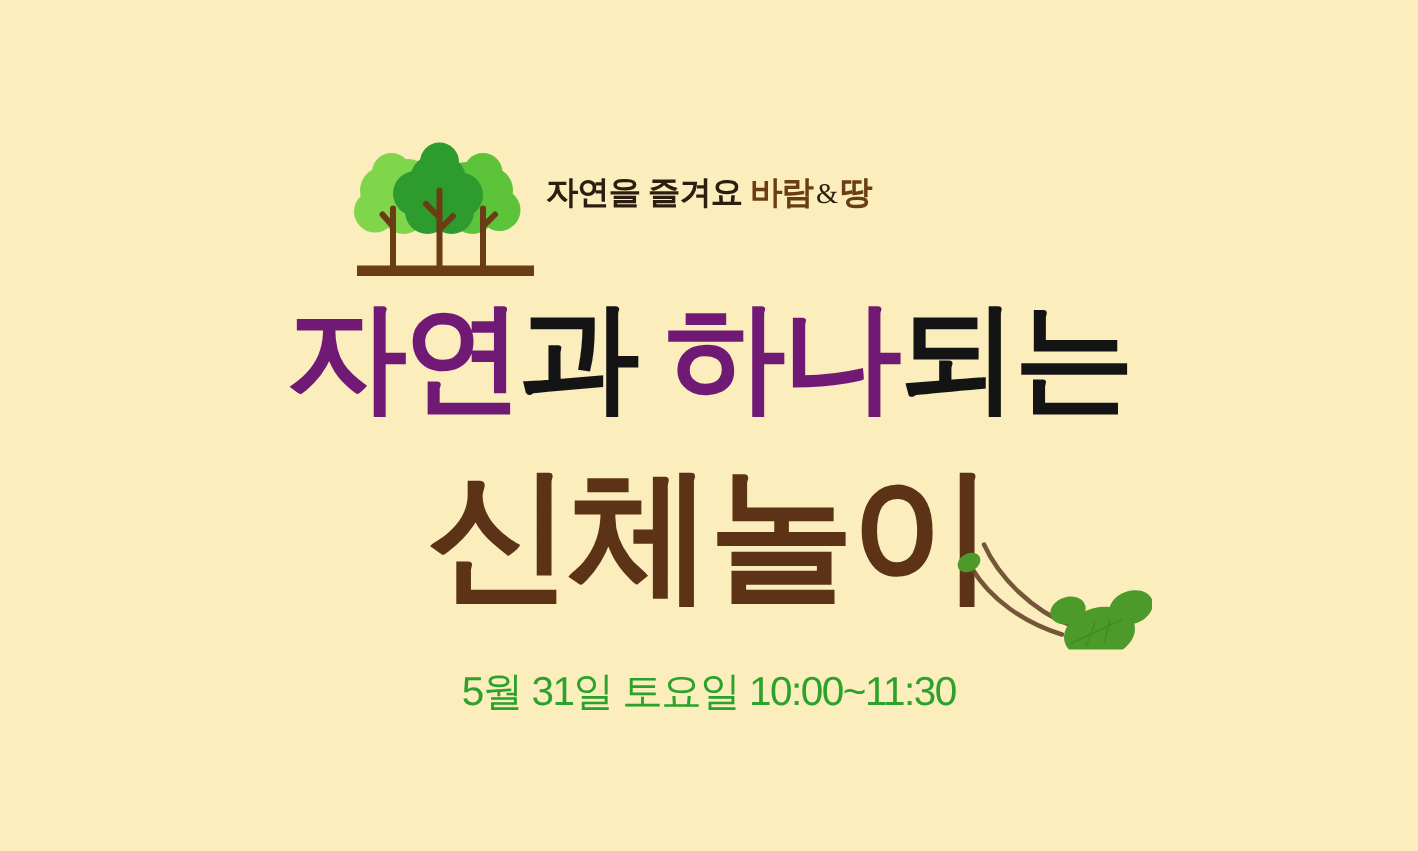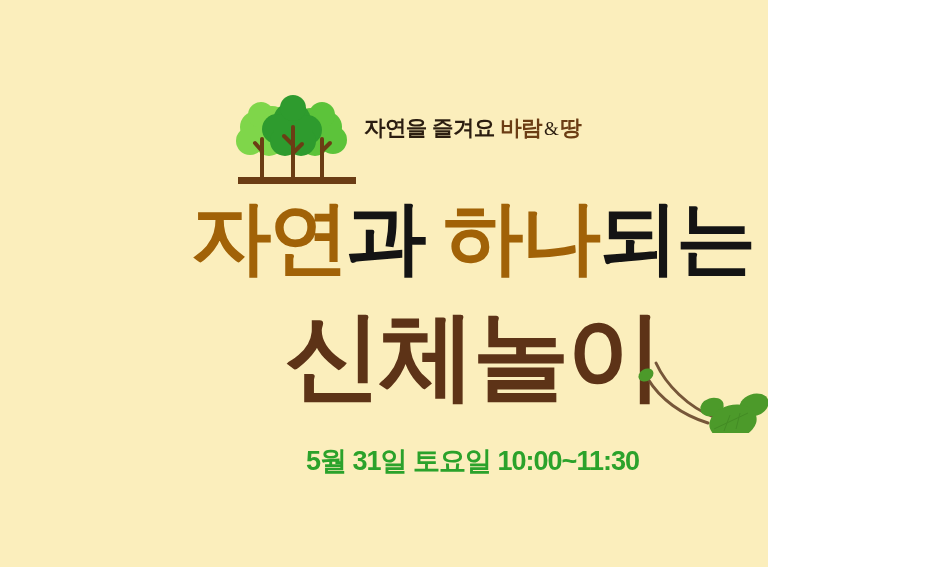--- a/index.html
+++ b/index.html
@@ -9,21 +9,21 @@
   }
   body {
     width: 945px;
     height: 567px;
     overflow: hidden;
     font-family: "Liberation Sans", "DejaVu Sans", sans-serif;
   }
 
   #poster {
     position: relative;
-    width: 768px;
+    width: 945px;
     height: 567px;
     background: #fbeebc;
     overflow: hidden;
   }
 
   
   #logo-block {
     position: absolute;
     left: 236px;
     top: 93px;
@@ -76,42 +76,42 @@
     white-space: nowrap;
   }
   #headline-line2 {
     font-size: 97px;
     font-weight: bold;
     line-height: 1.08;
     letter-spacing: -3px;
     white-space: nowrap;
     margin-top: 23px;
   }
-  .t-green { color: #a16207; }
+  .t-green { color: #701a75; }
   .t-dark  { color: #141414; }
   .t-brown { color: #5d3317; }
 
   
   #leaf-swoosh {
     position: absolute;
     left: 636px;
     top: 345px;
     width: 132px;
     height: 88px;
   }
 
   
   #date-line {
     position: absolute;
     left: 0;
     top: 443px;
     width: 945px;
     text-align: center;
     font-size: 27px;
-    font-weight: bold;
+    font-weight: normal;
     letter-spacing: -1px;
     color: #2ba22b;
     white-space: nowrap;
   }
 </style>
 </head>
 <body>
 
 <div id="poster">
 

